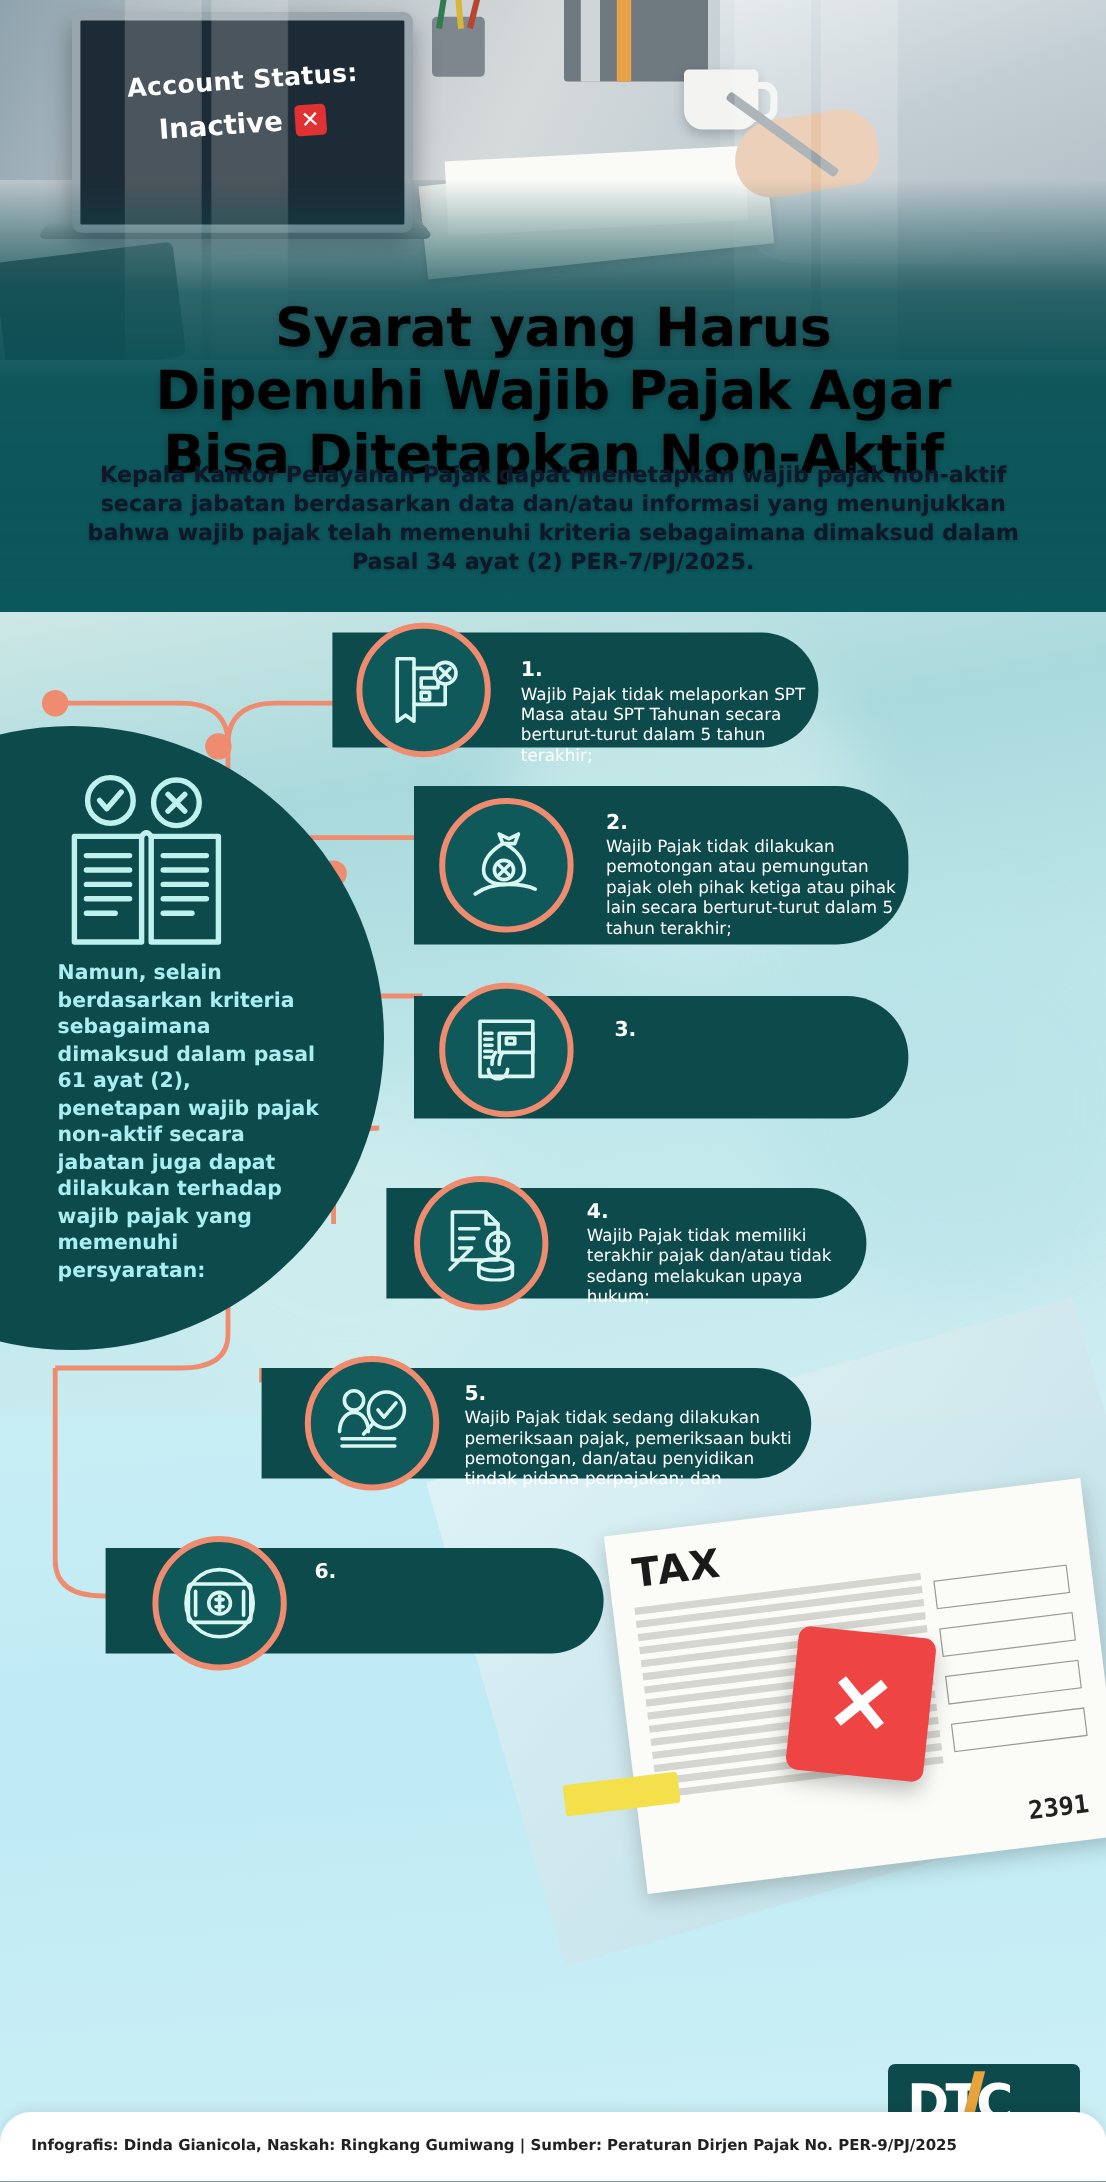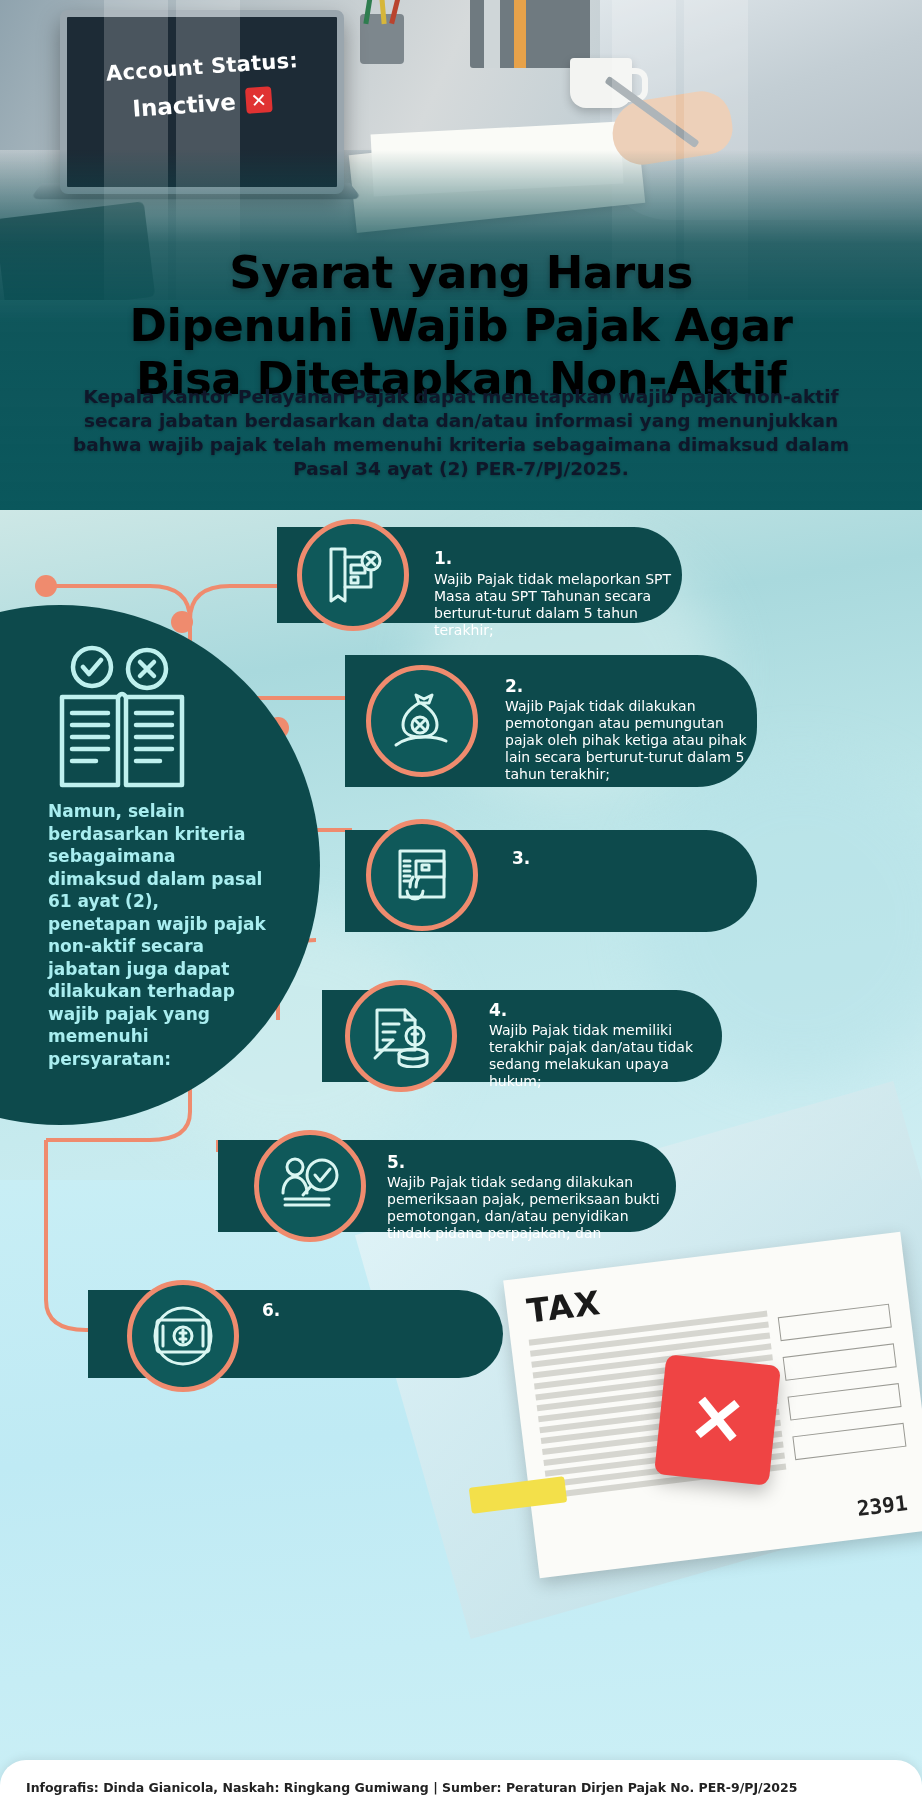--- a/index.html
+++ b/index.html
@@ -327,18 +327,22 @@
         <rect x="6" y="16" width="52" height="32" rx="3"></rect>
         <circle cx="32" cy="32" r="9"></circle>
         <path d="M32,26 v12 M29,29 h6 M29,35 h6"></path>
         <path d="M12,22 v20 M52,22 v20"></path>
         <circle cx="32" cy="32" r="28" stroke-width="3"></circle>
       </g>
     </svg>
   </div>
   <div class="card-num" style="left:262px;top:1300px;">6.</div>
 
+  <div class="logo-box">
+    <div class="logo-d">DTC</div>
+    <div class="logo-slash"></div>
+  </div>
   <div class="logo-news">News</div>
   <div class="footer">
     <div class="footer-txt">Infografis: Dinda Gianicola, Naskah: Ringkang Gumiwang | Sumber: Peraturan Dirjen Pajak No. PER-9/PJ/2025</div>
   </div>
 
 </div>
 
 </body></html>

